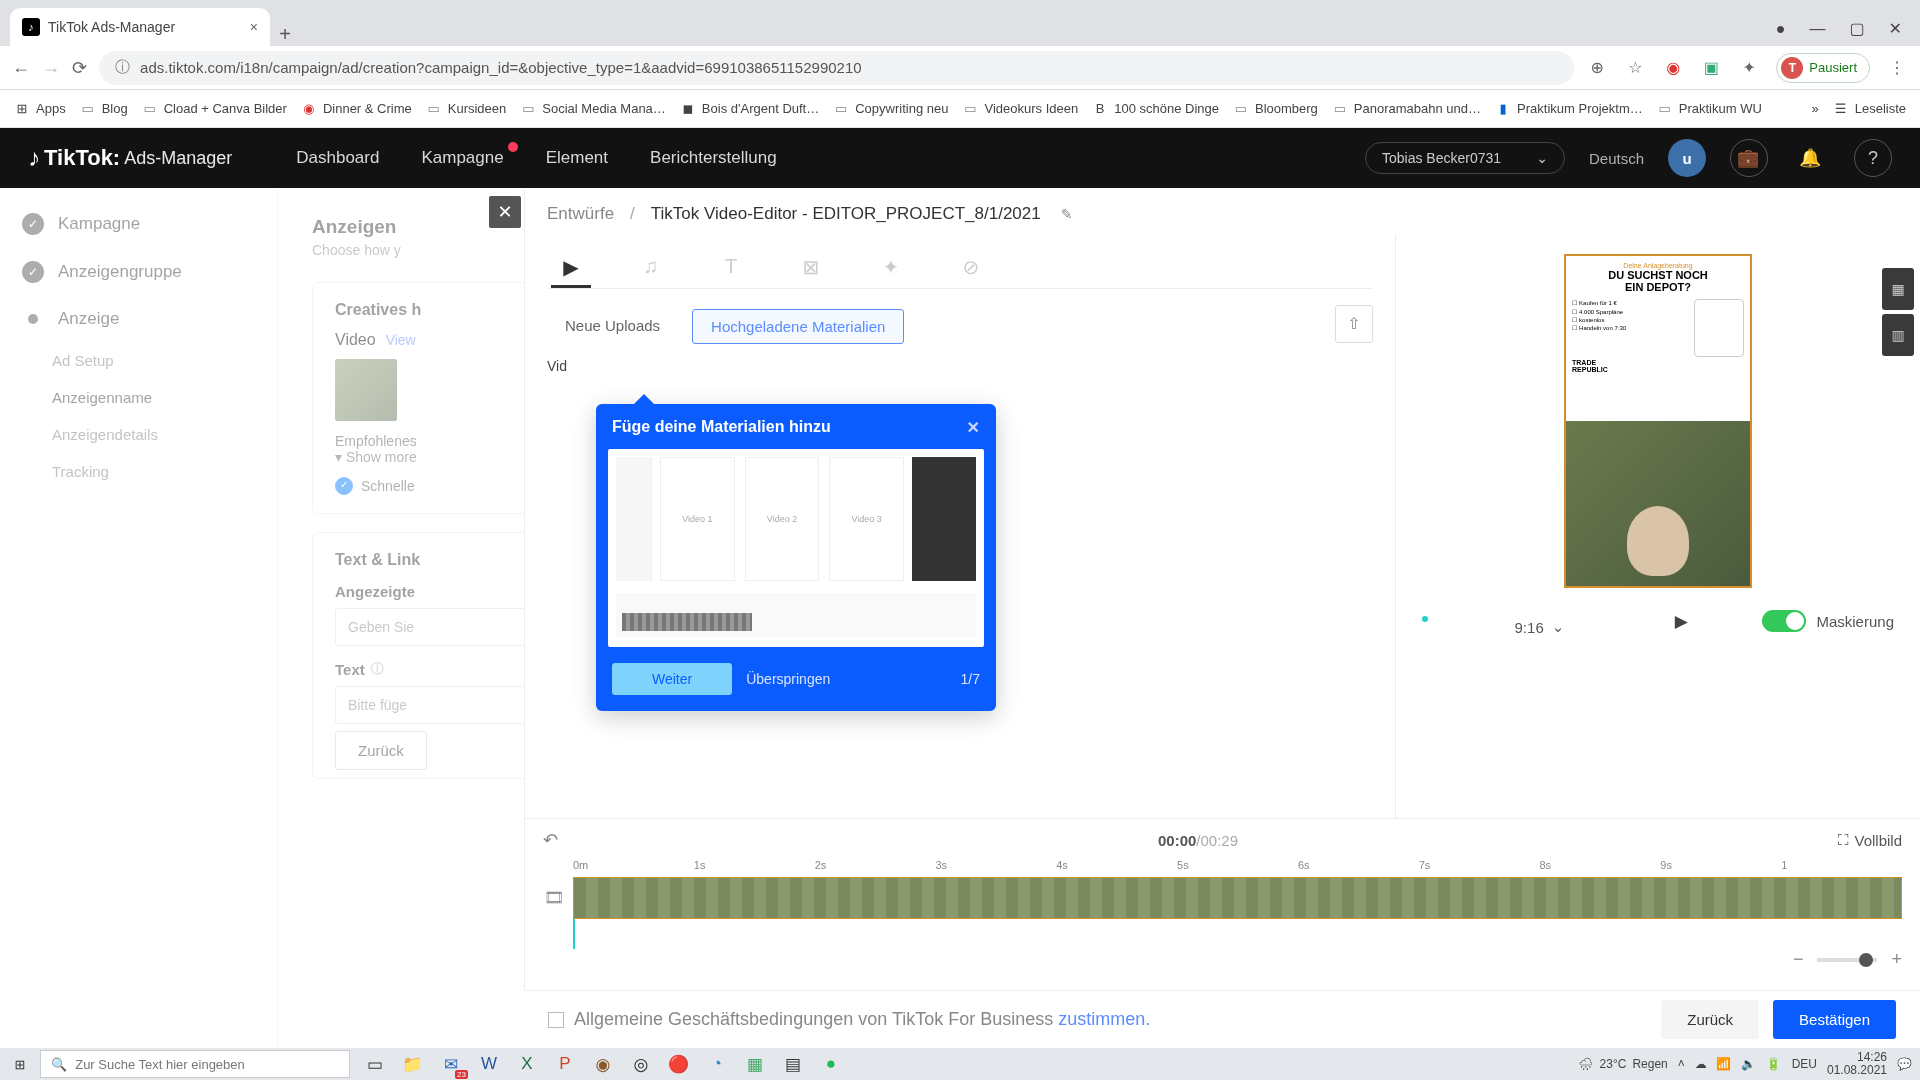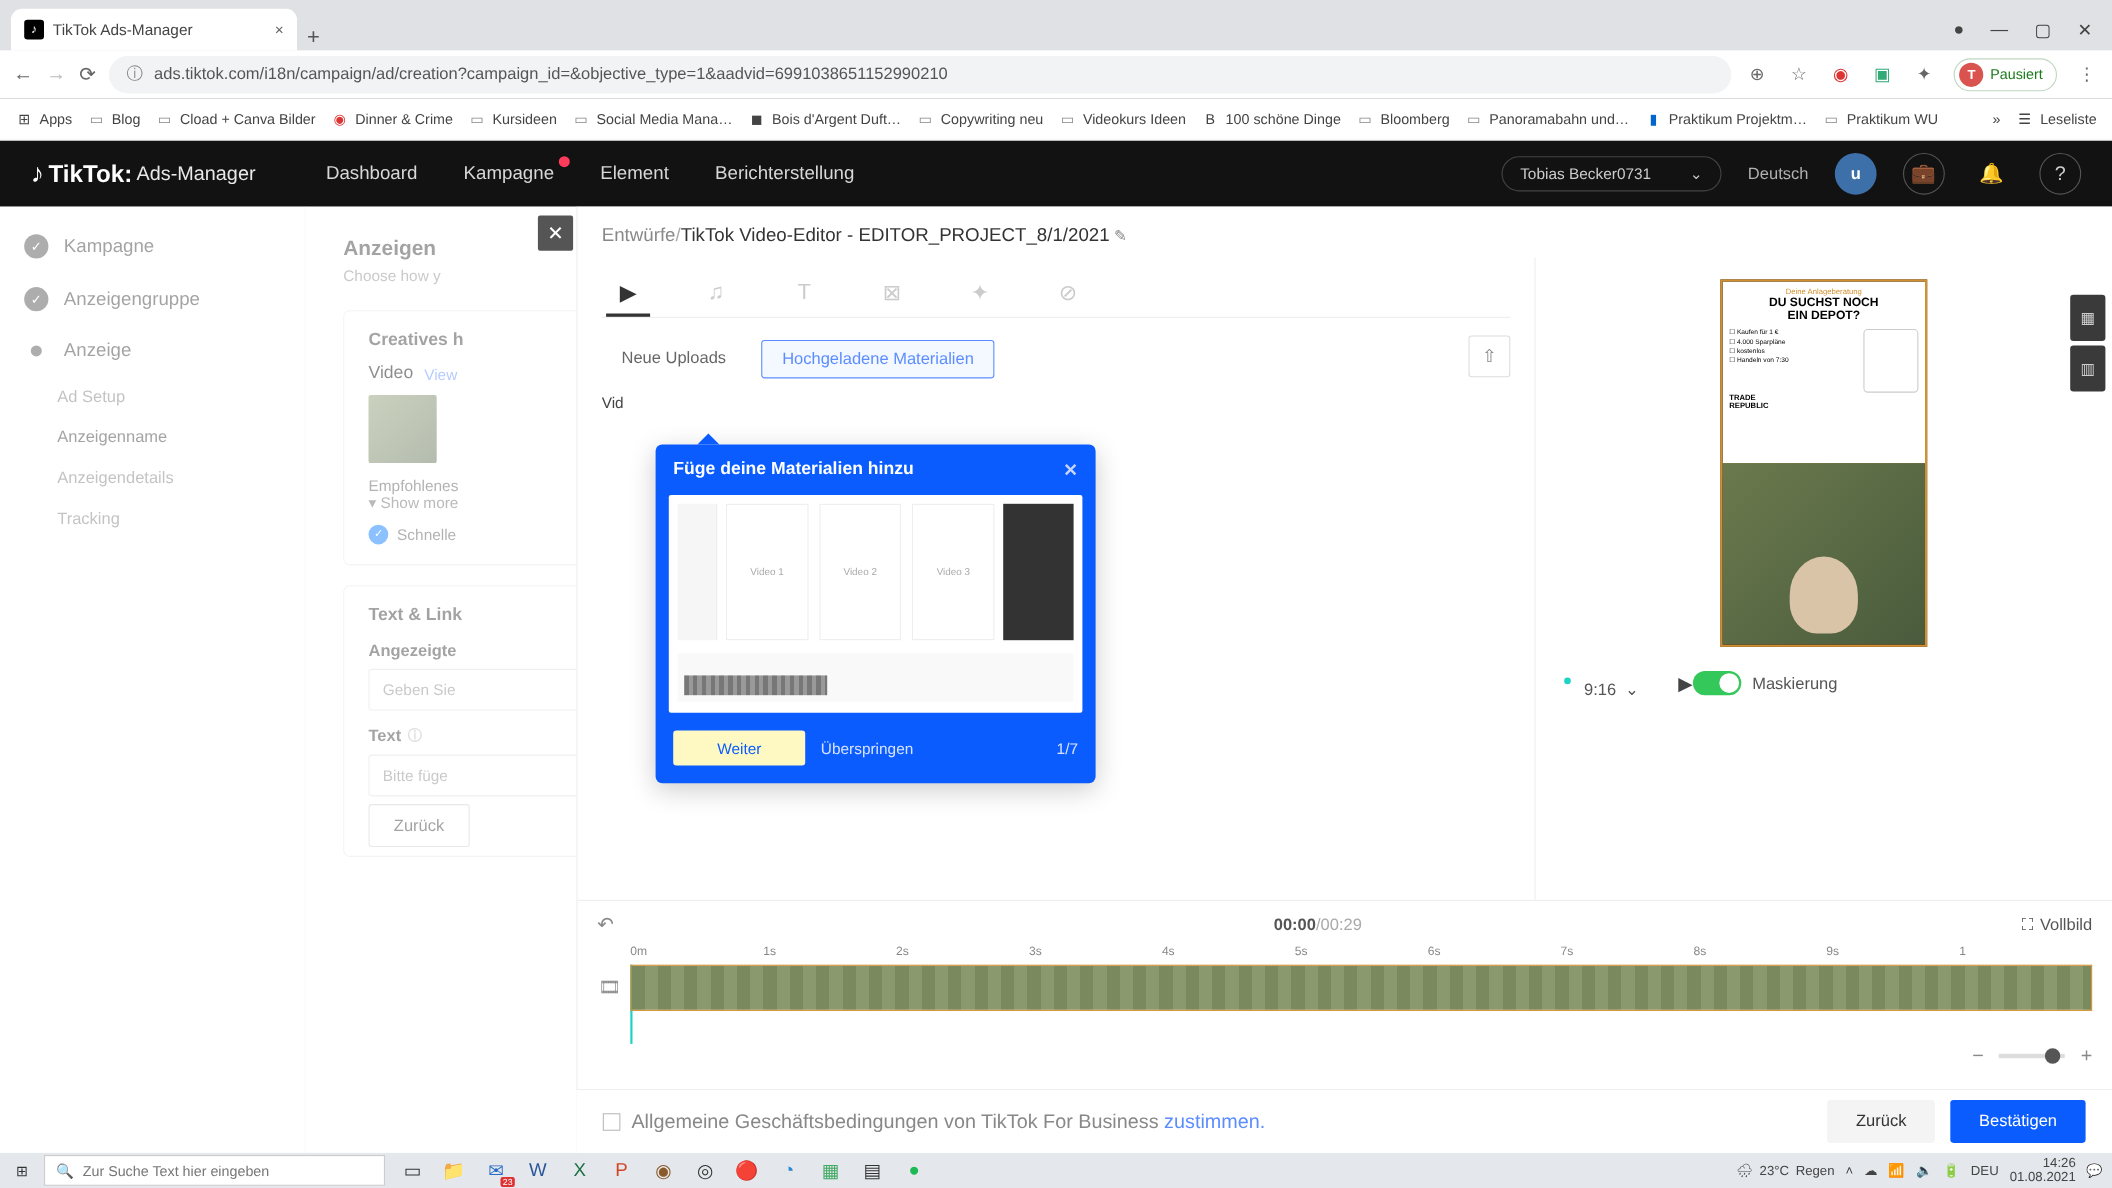--- a/index.html
+++ b/index.html
@@ -71,21 +71,21 @@
 .field-label .info { color:#bbb; font-size:13px;}
 .text-input { border:1px solid #ddd; border-radius:3px; padding:10px 12px; font-size:14px; color:#888; width:520px;}
 .btn-outline { border:1px solid #ccc; background:#fff; padding:10px 22px; border-radius:3px; font-size:15px; color:#333;}
 
 
 .mask { position:absolute; top:188px; left:0; right:0; bottom:32px; background:rgba(255,255,255,0.55); z-index:5;}
 
 
 .editor { position:absolute; top:188px; left: 524px; right:0; bottom:32px; background:#fff; z-index:10; display:flex; flex-direction:column; border-left:1px solid #eee;}
 .editor-close { position:absolute; left:-36px; top:8px; width:32px;height:32px;background:#555;color:#fff;display:flex;align-items:center;justify-content:center;font-size:18px;border-radius:2px;}
-.editor-crumb { padding: 16px 22px 10px; font-size:17px; color:#333; display:flex; align-items:center; gap:0;}
+.editor-crumb { padding: 16px 22px 10px; font-size:17px; color:#333; display:flex; align-items:center; gap:16px;}
 .editor-crumb .sep { color:#aaa;}
 .editor-crumb .edit-ic { color:#888; font-size:14px; margin-left:4px;}
 
 .editor-body { display:flex; flex:1; overflow:hidden;}
 .editor-left { width: 870px; padding: 8px 22px; display:flex; flex-direction:column;}
 .tool-tabs { display:flex; gap:40px; border-bottom:1px solid #eee; padding: 6px 4px 0; }
 .tool-tab { width:40px;height:40px; display:flex;align-items:center;justify-content:center; color:#ccc; font-size:20px; border-bottom:3px solid transparent;}
 .tool-tab.active { color:#333; border-bottom-color:#333;}
 .upload-tabs { display:flex; gap:14px; margin:20px 0 14px;}
 .upload-tab { padding:8px 18px; font-size:15px; color:#666; border-radius:3px;}
@@ -100,21 +100,21 @@
 .preview .bot-half { height:50%; background:linear-gradient(135deg,#6b7a4d,#4a5b3d); position:relative;}
 .preview .bot-half .face { position:absolute; bottom:10px; left:50%; transform:translateX(-50%); width:62px;height:70px;background:#d9c4a8;border-radius:50% 50% 40% 40%;}
 .preview .link-bar { position:absolute; top:50%; left:0;right:0; background:#d38f2d; color:#fff; font-size:8px; text-align:center; padding:2px; font-weight:bold;}
 .ratio-sel { margin-top:16px; display:flex;align-items:center;gap:8px; font-size:15px;color:#555; padding:6px 12px; border-radius:3px;}
 .mask-toggle { display:flex;align-items:center;gap:10px; font-size:15px;color:#555; margin-top:4px;}
 .toggle { width:44px;height:22px;background:#34c759;border-radius:11px;position:relative;}
 .toggle::after { content:''; position:absolute; right:2px;top:2px;width:18px;height:18px;background:#fff;border-radius:50%;}
 .play-btn-tri { color:#444; font-size:17px; margin-top:4px; margin-left: 24px;}
 .side-tools { position:absolute; right:6px; top:34px; display:flex;flex-direction:column;gap:4px;}
 .side-tools .st { width:32px;height:42px;background:#3a3a3a;color:#ccc;display:flex;align-items:center;justify-content:center;font-size:14px;border-radius:3px;}
-.controls-row { display: flex; align-items: center; width: 100%; padding: 0 6px; margin-top: 8px;}
+.controls-row { display: flex; align-items: center; width: 100%; justify-content: space-between; padding: 0 6px; margin-top: 8px;}
 .teal-dot { width:6px;height:6px;background:#1dd3c5;border-radius:50%;}
 
 
 .timeline { height: 230px; border-top:1px solid #eee; padding: 10px 18px; display:flex;flex-direction:column;}
 .tl-top { display:flex; align-items:center; gap:24px; font-size:15px; color:#555;}
 .tl-top .undo { font-size:18px; color:#888;}
 .tl-top .time { margin-left:auto; margin-right:auto;}
 .tl-top .full { display:flex;align-items:center;gap:6px;}
 .ruler { display:flex; margin-top:8px; font-size:11px; color:#888;}
 .ruler span { flex:1;}
@@ -140,21 +140,21 @@
 .pop-close { margin-left:auto; color:#c8d6ff; font-size:16px;}
 .pop-img { margin:4px 12px; height:198px; background:#fff; border-radius:2px; position:relative; overflow:hidden;}
 .pop-img-top { height:140px; display:flex; padding:8px; gap:8px;}
 .pop-img-side { width:36px; background:#f6f6f6;border-right:1px solid #eee;}
 .pop-img-main { flex:1; display:flex;gap:10px;}
 .pop-img-slot { flex:1; border:1px solid #eee; display:flex;align-items:center;justify-content:center;font-size:9px;color:#aaa;}
 .pop-img-prev { width:64px;background:#333;}
 .pop-img-tl { height:44px; margin:4px 8px; background:#f9f9f9; position:relative;}
 .pop-img-track { position:absolute; left:6px; bottom:6px; width:130px; height:18px; background:repeating-linear-gradient(90deg,#777 0,#777 4px,#999 4px,#999 8px);}
 .pop-foot { display:flex; padding:12px 16px 16px; align-items:center; gap:14px;}
-.pop-btn-w { background:#fef9c3; color:#0a5cff; padding:8px 40px; border-radius:3px; font-size:14px; font-weight:500;}
+.pop-btn-w { background:#7dd3fc; color:#0a5cff; padding:8px 40px; border-radius:3px; font-size:14px; font-weight:500;}
 .pop-skip { color:#d8e3ff; font-size:14px;text-align:right;}
 .pop-count { margin-left:auto; font-size:14px; color:#d8e3ff;}
 
 
 .taskbar { position:absolute; bottom:0; left:0; right:0; height:32px; background:#e4e8ec; display:flex; align-items:center; font-size:13px; color:#333;}
 .start { width:40px;height:32px;display:flex;align-items:center;justify-content:center; color:#333;}
 .search-box { width:310px; height:28px; background:#fff; border:1px solid #ccc; display:flex;align-items:center;padding:0 10px;color:#777;gap:8px;}
 .task-icons { display:flex; gap:4px; margin-left:8px;}
 .task-icons .ti { width:34px;height:30px;display:flex;align-items:center;justify-content:center;font-size:17px;}
 .tray { margin-left:auto; display:flex; align-items:center; gap:10px; padding-right:8px; font-size:12px; color:#444;}

